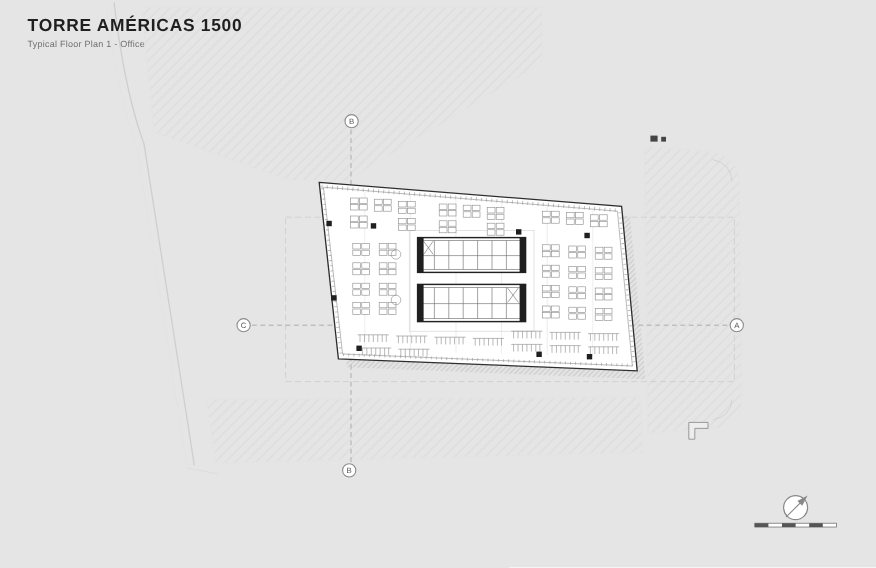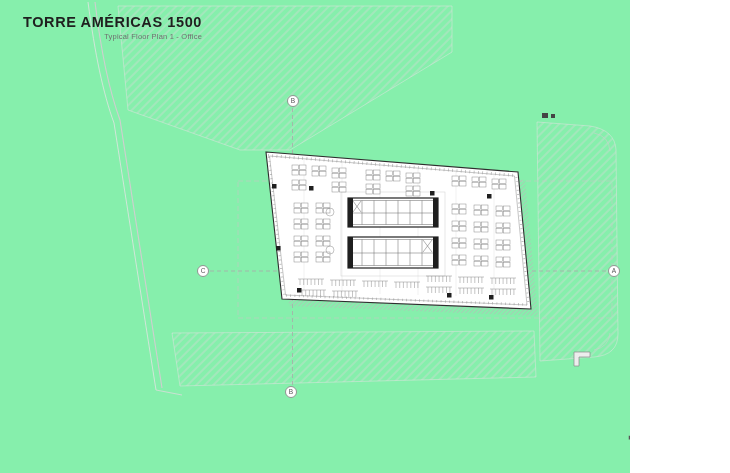--- a/index.html
+++ b/index.html
@@ -1,20 +1,20 @@
 <!DOCTYPE html>
 <html><head>
 <meta charset="utf-8">
 <style>
   html,body{margin:0;padding:0;background:#fff;}
-  .page{position:relative;width:630px;height:473px;background:#86efac;overflow:hidden;
+  .page{position:relative;width:730px;height:473px;background:#e5e5e5;overflow:hidden;
         font-family:"Liberation Sans", sans-serif;}
   .title-block{position:absolute;left:23px;top:14px;z-index:5;}
   .title-block h1{margin:0;font-size:14.5px;font-weight:bold;letter-spacing:.6px;color:#1f1f1f;}
-  .title-block .sub{margin-top:2px;font-size:7.5px;color:#6f6f6f;letter-spacing:.2px;text-align:right;}
+  .title-block .sub{margin-top:2px;font-size:7.5px;color:#6f6f6f;letter-spacing:.2px;}
   svg{position:absolute;left:0;top:0;}
   .marker-letter{font-family:"Liberation Sans", sans-serif;font-size:6.5px;fill:#555;}
 </style>
 </head>
 <body>
 
 <div class="page">
 
   <div class="title-block">
     <h1>TORRE AMÉRICAS 1500</h1>

